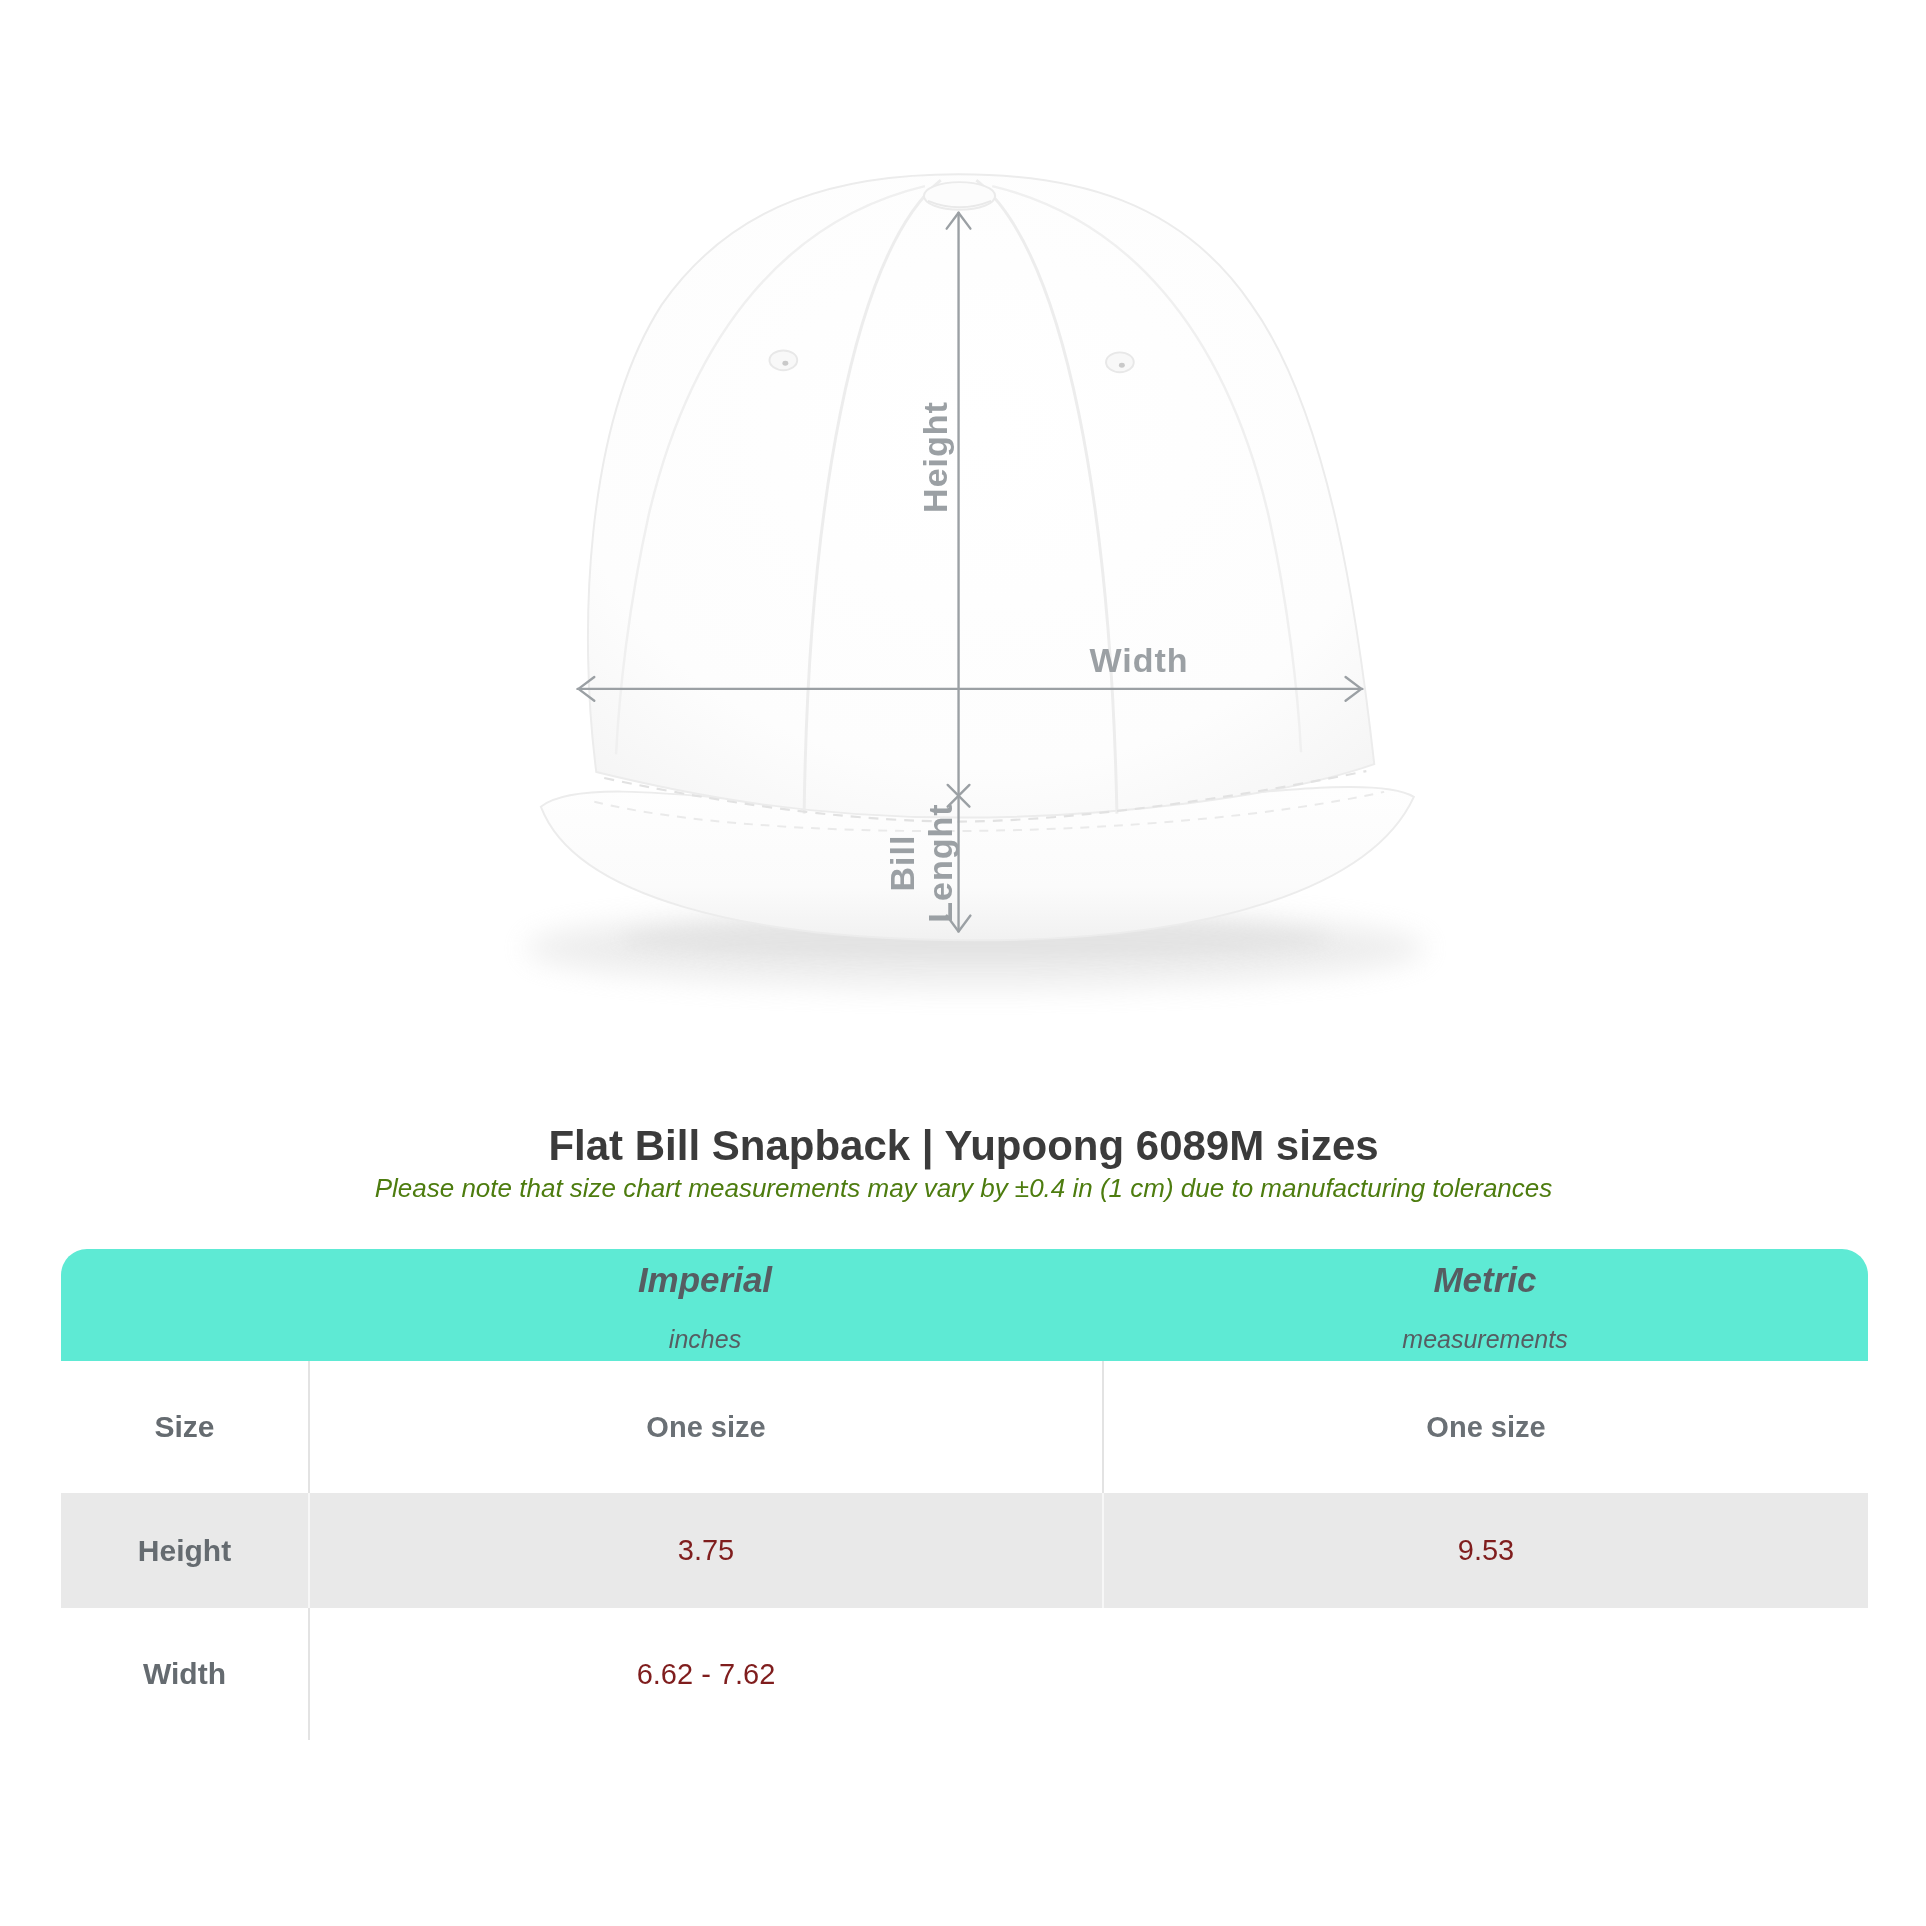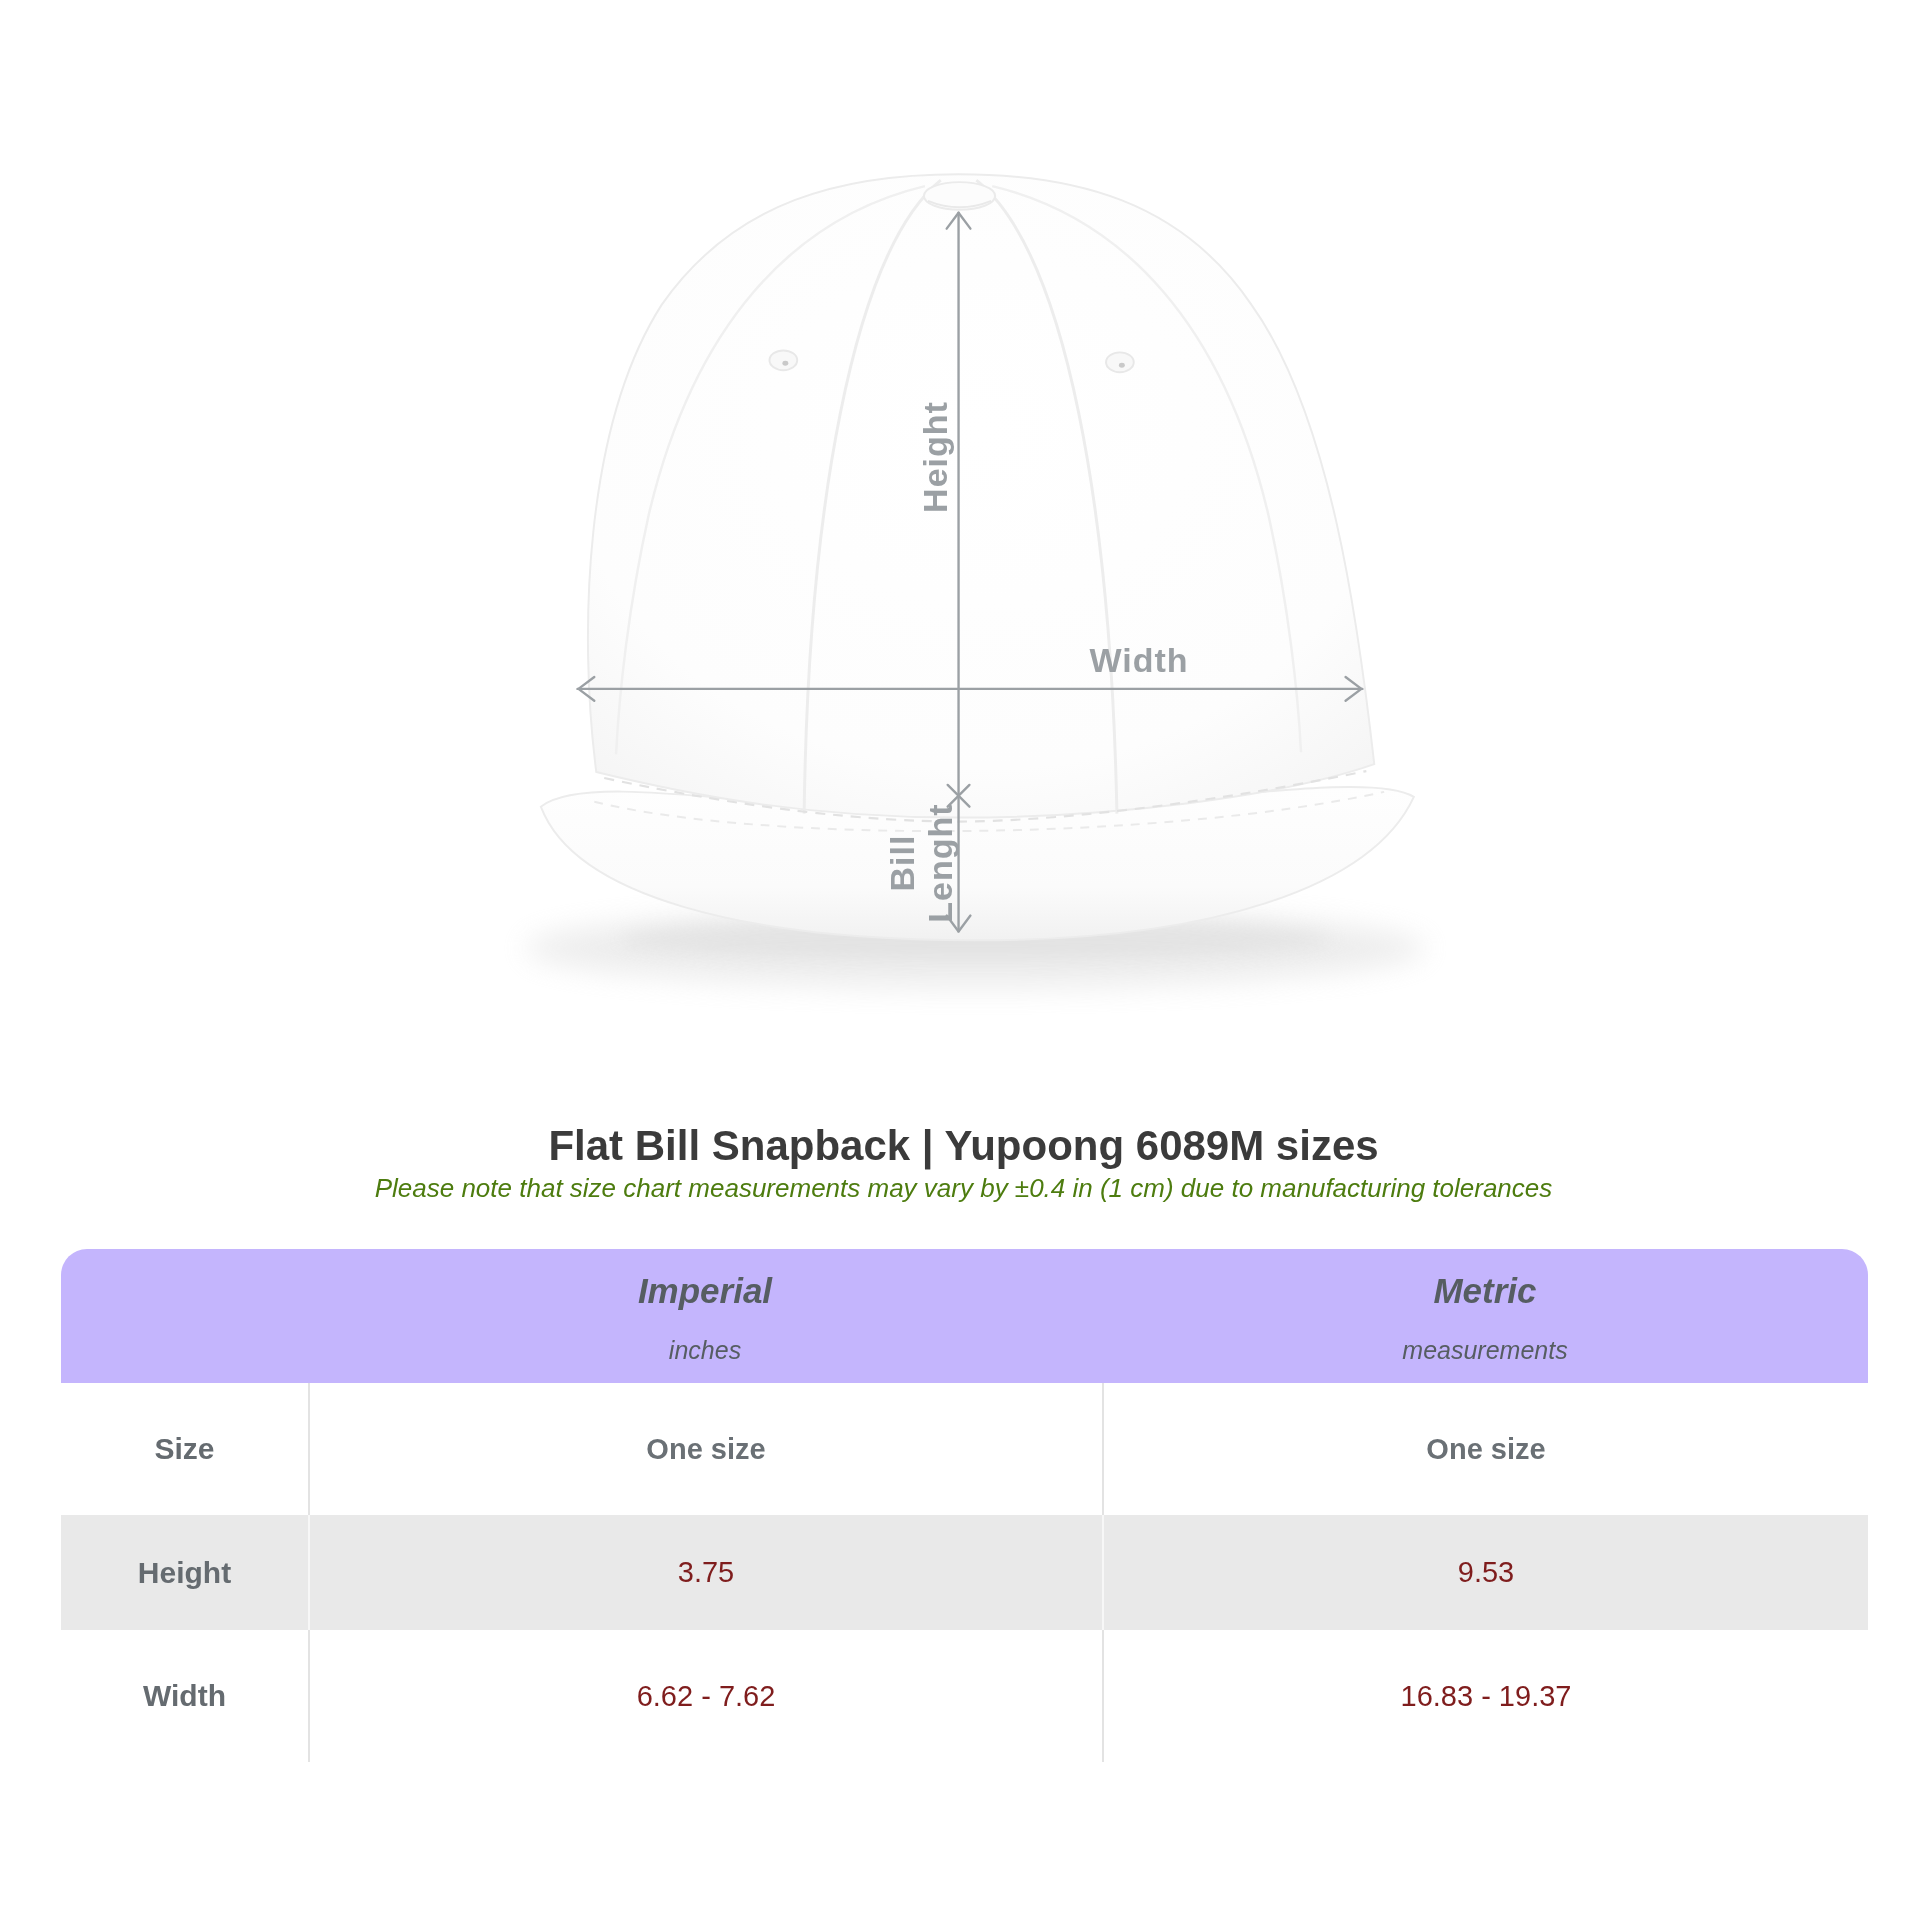--- a/index.html
+++ b/index.html
@@ -23,21 +23,21 @@
     position:absolute;top:1123px;left:0;width:100%;text-align:center;
     font-size:42px;font-weight:bold;color:#3b3b3b;line-height:1.1;
   }
   .note{
     position:absolute;top:1174px;left:0;width:100%;text-align:center;
     font-size:26px;font-style:italic;color:#4d7c0f;line-height:1.15;
   }
   
   .size-table{position:absolute;left:61px;top:1249px;width:1807px;}
   .thead{
-    height:134px;background:#c4b5fd;border-radius:26px 26px 0 0;
+    height:112px;background:#5eead4;border-radius:26px 26px 0 0;
     display:grid;grid-template-columns:247px 794px 766px;align-items:center;
   }
   .hgroup{text-align:center;padding-top:4px;}
   .hgroup .hl{font-size:35px;font-weight:bold;font-style:italic;color:#565d62;}
   .hgroup .hu{font-size:25px;font-style:italic;color:#565d62;margin-top:25px;}
   .trow{
     display:grid;grid-template-columns:247px 794px 766px;
   }
   .trow .cell{
     display:flex;align-items:center;justify-content:center;text-align:center;
@@ -168,19 +168,18 @@
 
     <div class="trow gray r2">
       <div class="cell row-label">Height</div>
       <div class="cell val">3.75</div>
       <div class="cell val">9.53</div>
     </div>
 
     <div class="trow white r3">
       <div class="cell row-label">Width</div>
       <div class="cell val">6.62 - 7.62</div>
-      <div class="cell val">16.83 - 19.37</div>
     </div>
 
 
   </div>
 </div>
 
 
 </body></html>

